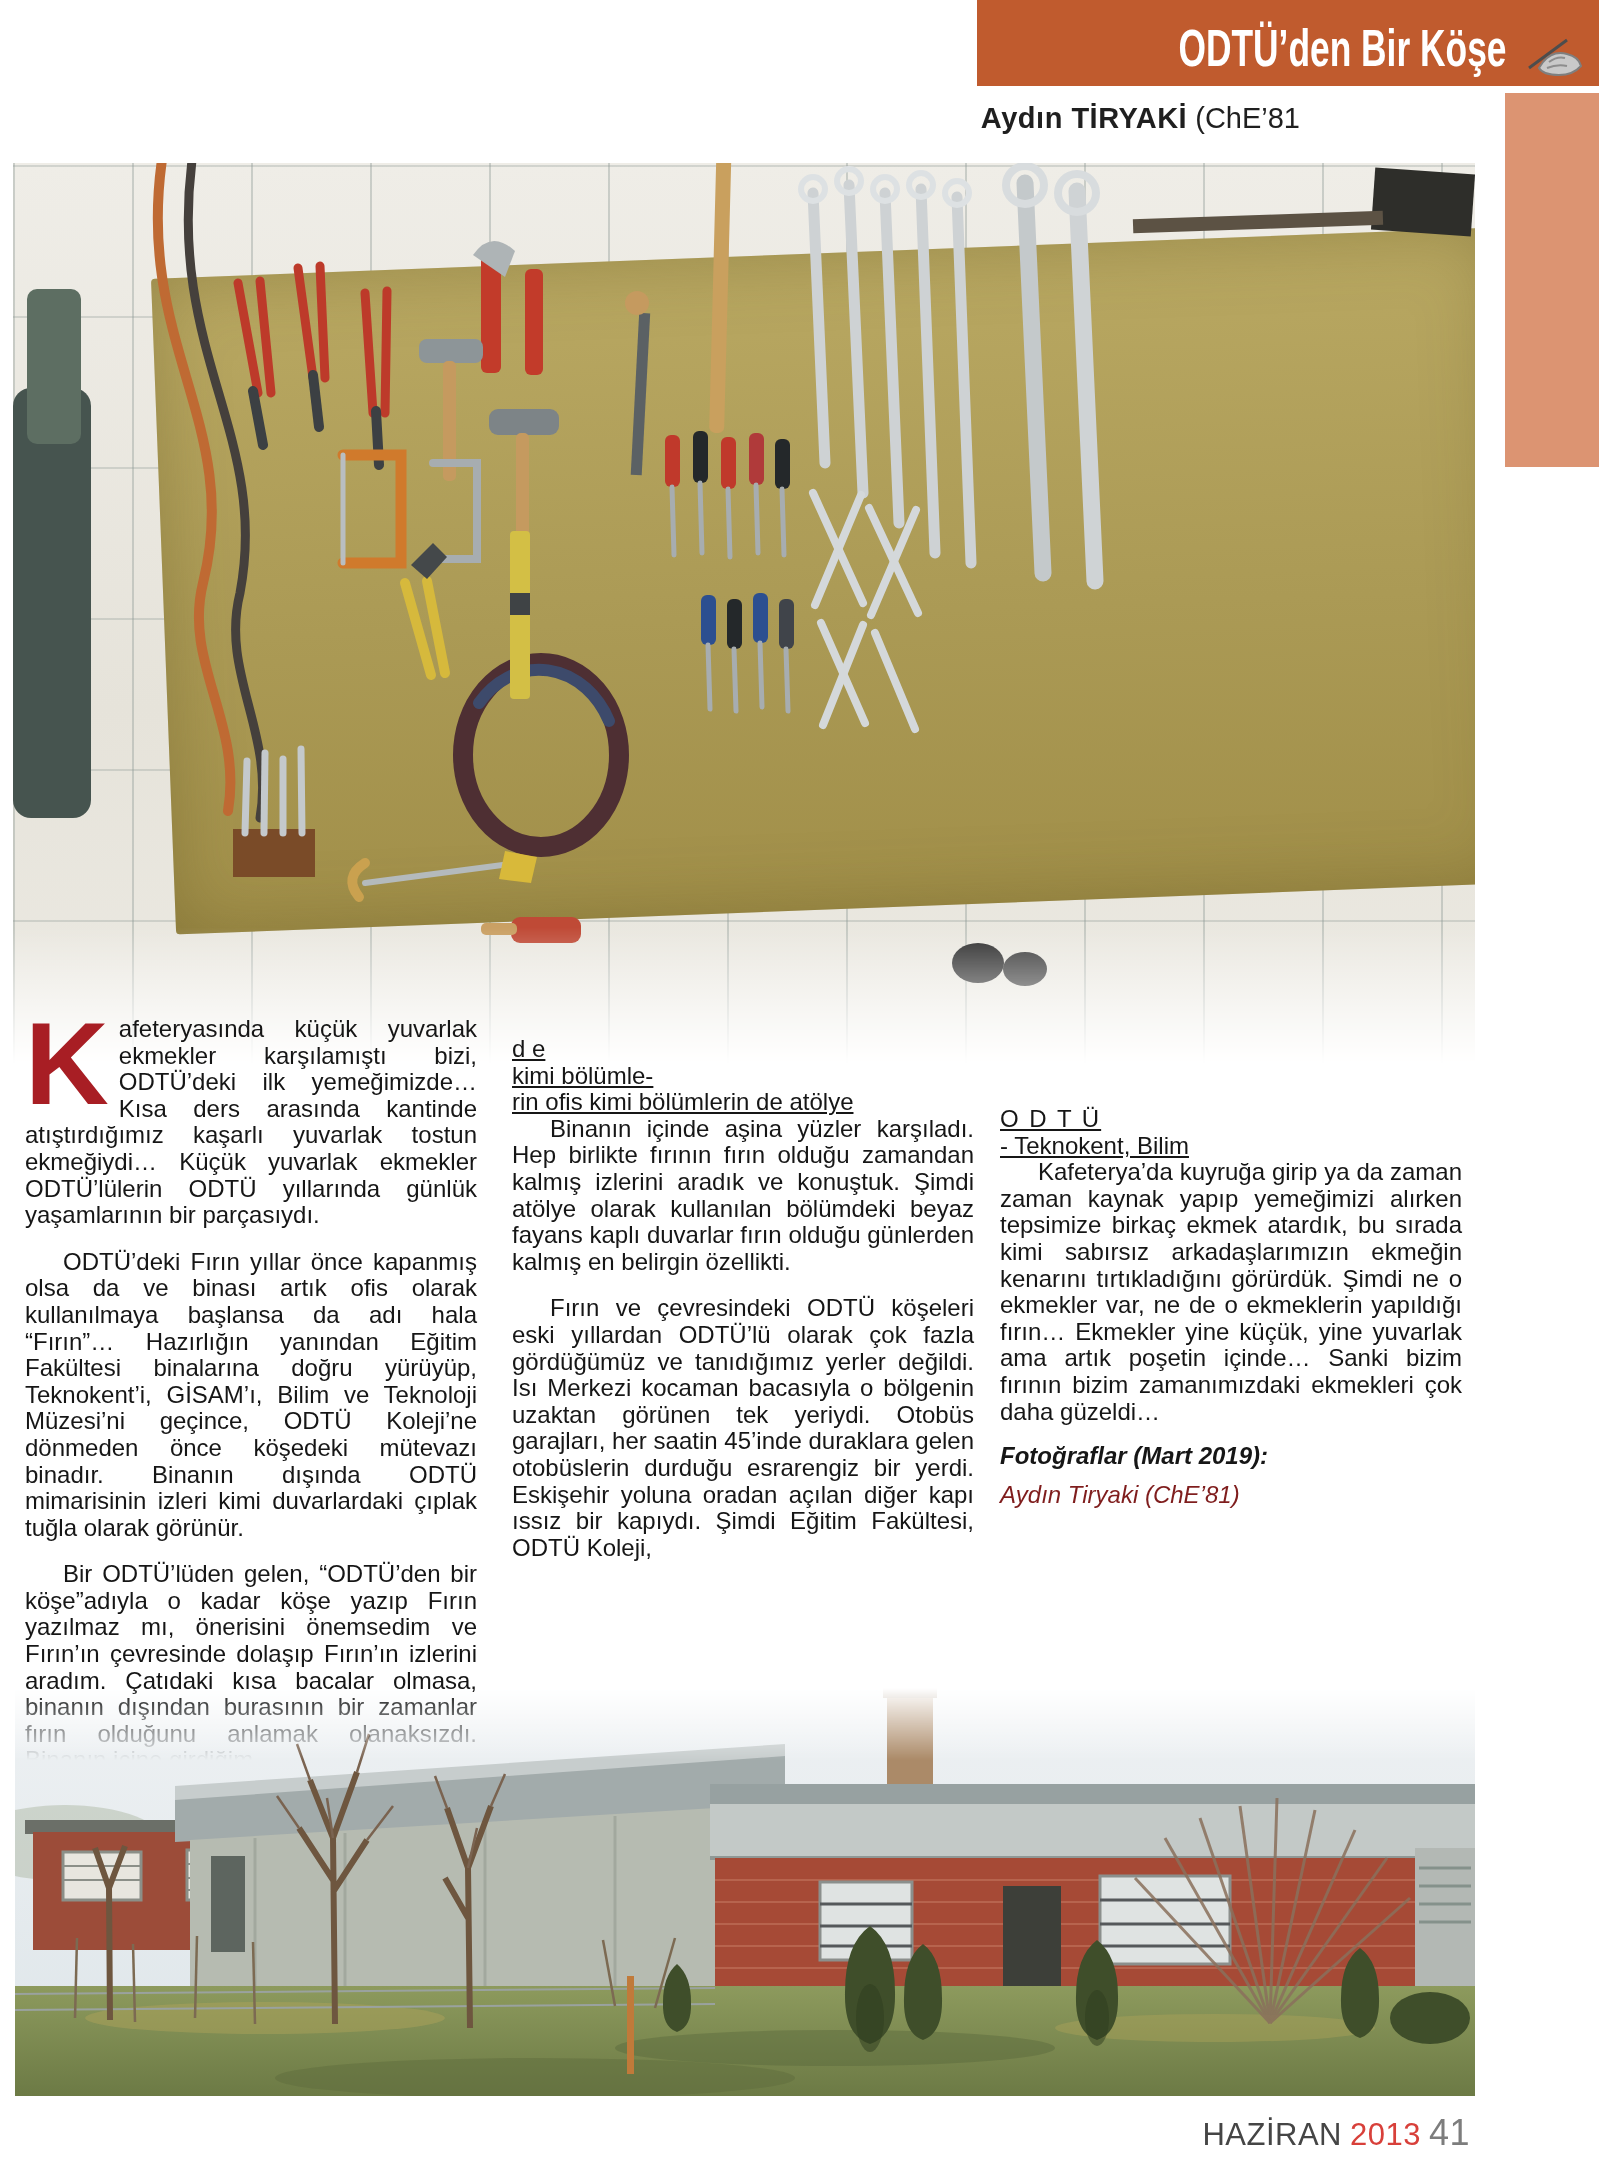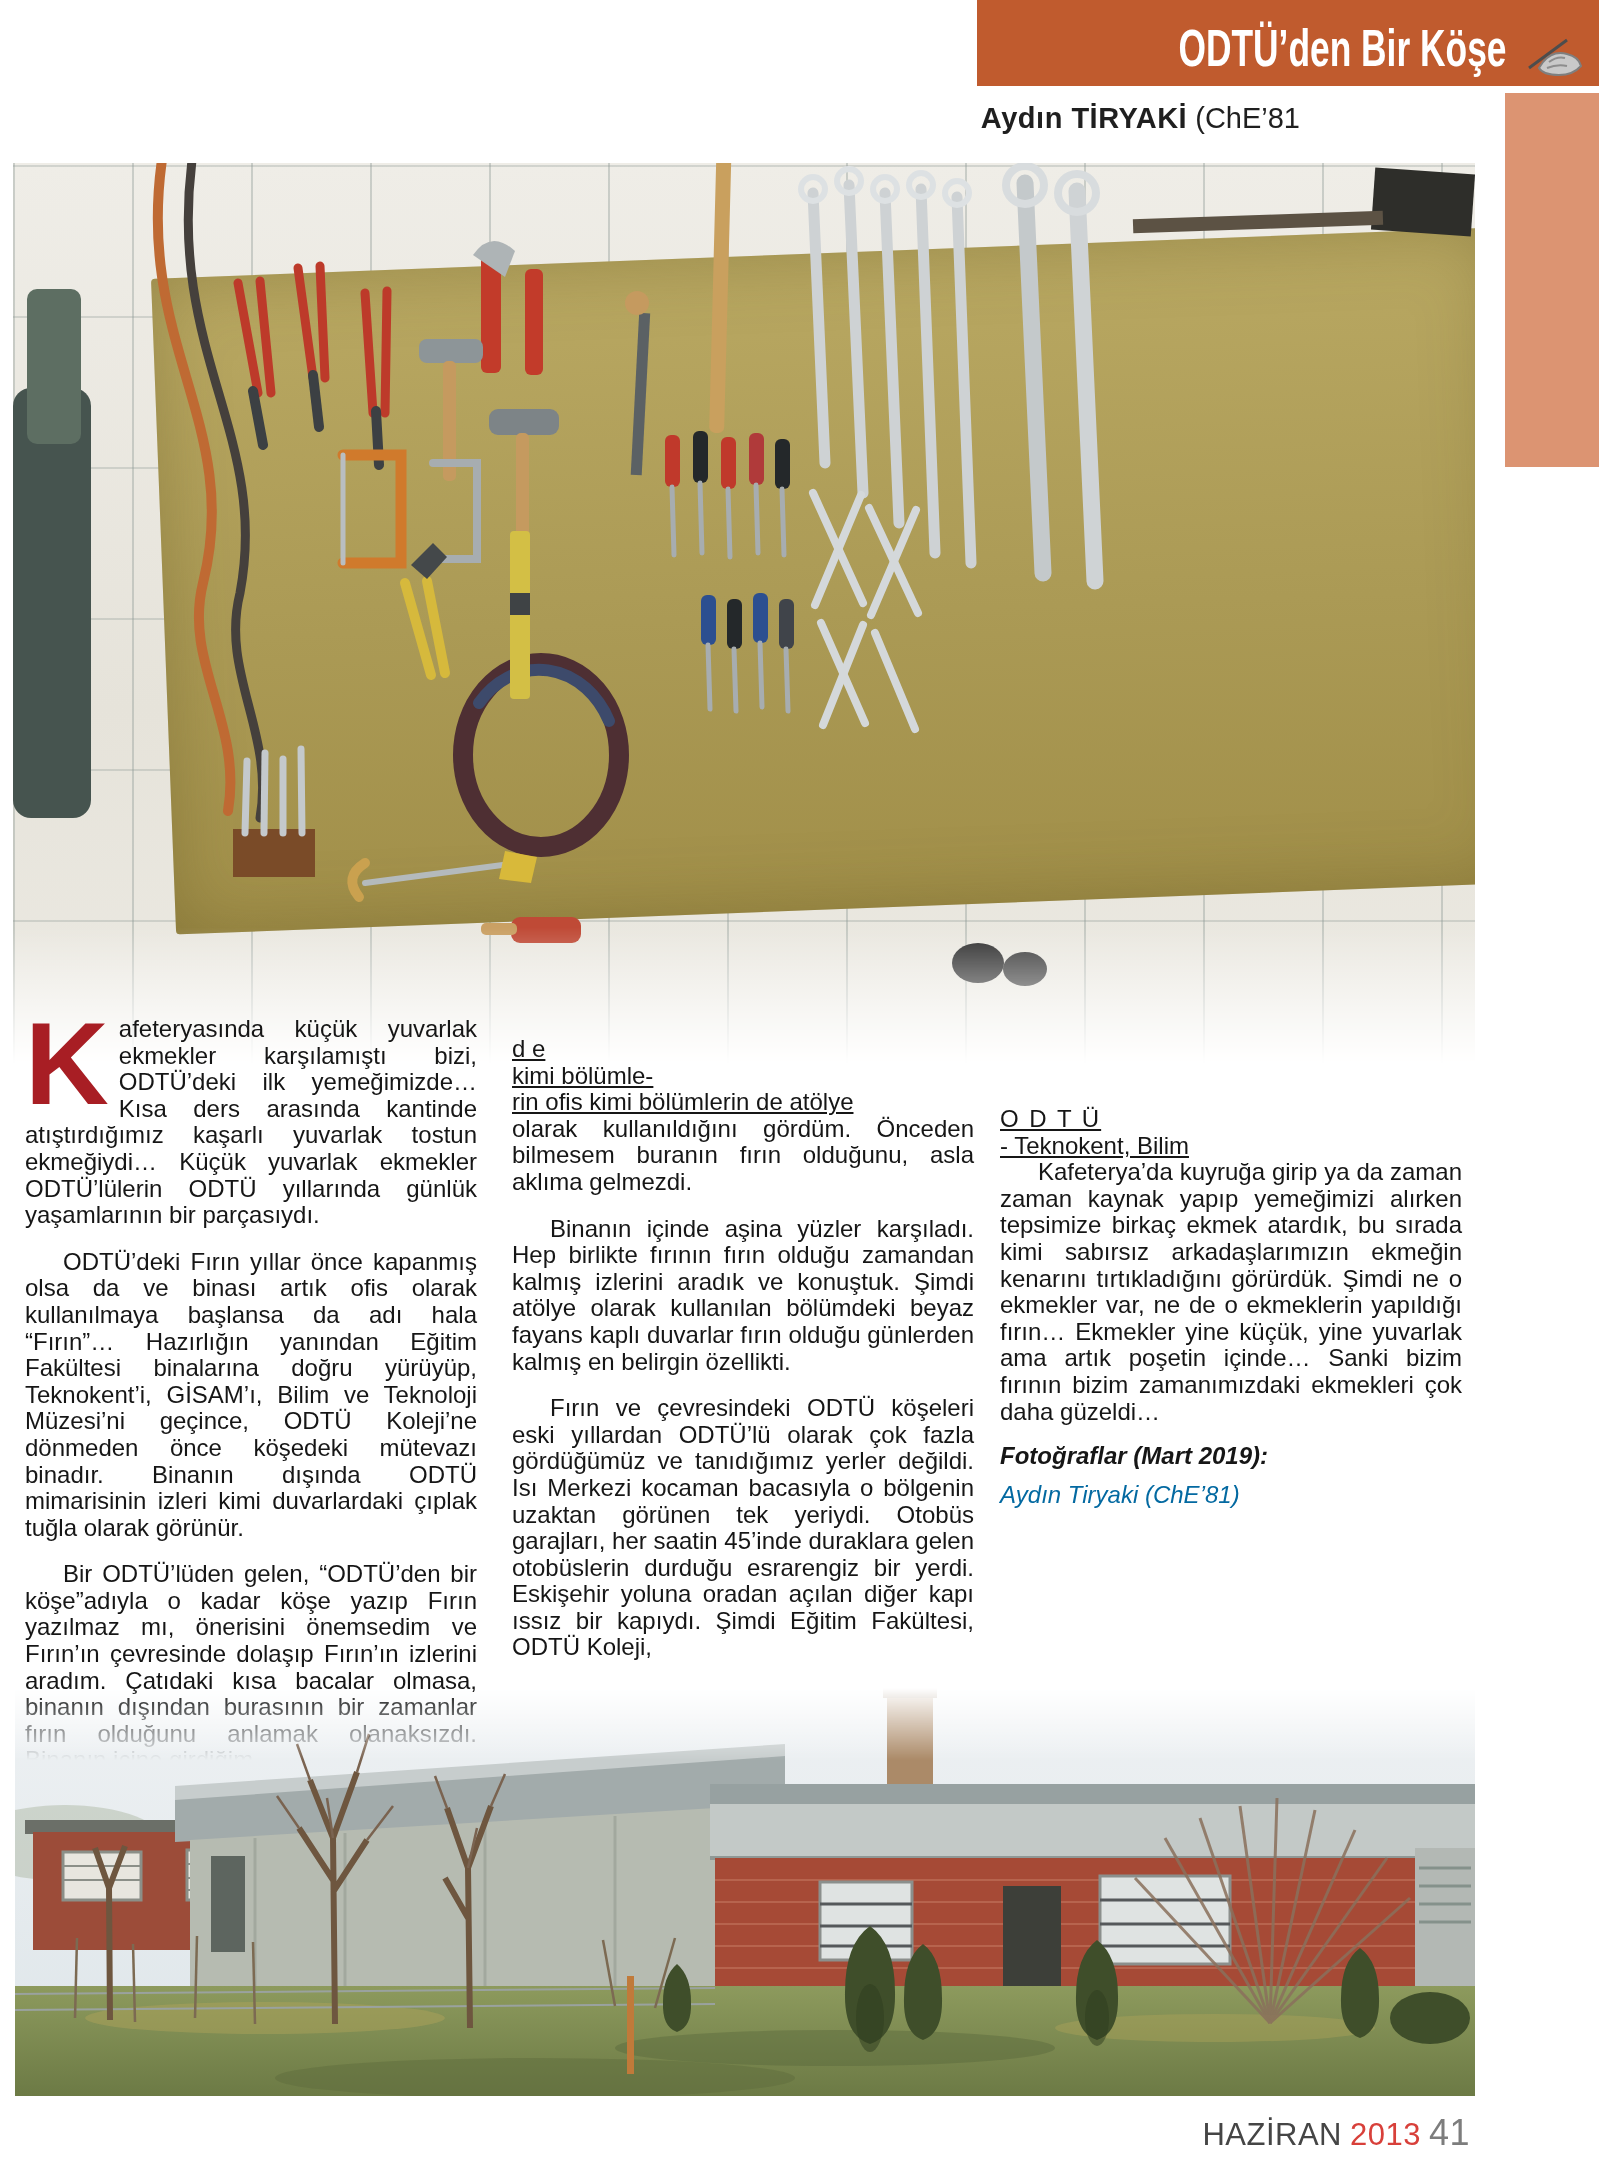--- a/index.html
+++ b/index.html
@@ -40,21 +40,21 @@
   .col2{left:512px;top:1036px;width:462px;}
   .col3{left:1000px;top:1106px;width:462px;}
   .col p{margin:0;}
   .col p + p{margin-top:20px;}
   .indent{text-indent:38px;}
   .lead{text-align:left;line-height:26.6px;text-decoration:underline;}
   .lead.spread{letter-spacing:2px;}
   .dropcap{float:left;font-size:116px;line-height:84px;height:84px;font-weight:bold;
            color:#a81e24;margin:6px 10px 0 0;}
   .credit-label{font-weight:bold;font-style:italic;margin-top:18px !important;}
-  .credit-name{font-style:italic;margin-top:12px !important;color:#0369a1;}
+  .credit-name{font-style:italic;margin-top:12px !important;color:#7f1d1d;}
 
   
   .photo-bottom{position:absolute;left:15px;top:1688px;width:1460px;height:408px;overflow:hidden;
      -webkit-mask-image:linear-gradient(180deg,transparent 0,#000 72px);
      mask-image:linear-gradient(180deg,transparent 0,#000 72px);}
 
   
   .footer{position:absolute;top:2112px;left:1000px;width:470px;text-align:right;
           font-size:31px;color:#454545;letter-spacing:.5px;}
   .footer .year{color:#d8403a;margin-left:8px;}
@@ -208,21 +208,20 @@
 <div class="col col1">
   <p><span class="dropcap">K</span><span>afeteryasında küçük yuvarlak ekmekler karşılamıştı bizi, ODTÜ’deki ilk yemeğimizde… Kısa ders arasında kantinde atıştırdığımız kaşarlı yuvarlak tostun ekmeğiydi… Küçük yuvarlak ekmekler ODTÜ’lülerin ODTÜ yıllarında günlük yaşamlarının bir parçasıydı.</span></p>
   <p class="indent">ODTÜ’deki Fırın yıllar önce kapanmış olsa da ve binası artık ofis olarak kullanılmaya başlansa da adı hala “Fırın”… Hazırlığın yanından Eğitim Fakültesi binalarına doğru yürüyüp, Teknokent’i, GİSAM’ı, Bilim ve Teknoloji Müzesi’ni geçince, ODTÜ Koleji’ne dönmeden önce köşedeki mütevazı binadır. Binanın dışında ODTÜ mimarisinin izleri kimi duvarlardaki çıplak tuğla olarak görünür.</p>
   <p class="indent">Bir ODTÜ’lüden gelen, “ODTÜ’den bir köşe”adıyla o kadar köşe yazıp Fırın yazılmaz mı, önerisini önemsedim ve Fırın’ın çevresinde dolaşıp Fırın’ın izlerini aradım. Çatıdaki kısa bacalar olmasa, binanın dışından burasının bir zamanlar fırın olduğunu anlamak olanaksızdı. Binanın içine girdiğim-</p>
 </div>
 
 <div class="col col2">
   <div class="lead">d e</div>
   <div class="lead">kimi bölümle-</div>
   <div class="lead">rin ofis kimi bölümlerin de atölye</div>
-  <p>olarak kullanıldığını gördüm. Önceden bilmesem buranın fırın olduğunu, asla aklıma gelmezdi.</p>
   <p class="indent">Binanın içinde aşina yüzler karşıladı. Hep birlikte fırının fırın olduğu zamandan kalmış izlerini aradık ve konuştuk. Şimdi atölye olarak kullanılan bölümdeki beyaz fayans kaplı duvarlar fırın olduğu günlerden kalmış en belirgin özellikti.</p>
   <p class="indent">Fırın ve çevresindeki ODTÜ köşeleri eski yıllardan ODTÜ’lü olarak çok fazla gördüğümüz ve tanıdığımız yerler değildi. Isı Merkezi kocaman bacasıyla o bölgenin uzaktan görünen tek yeriydi. Otobüs garajları, her saatin 45’inde duraklara gelen otobüslerin durduğu esrarengiz bir yerdi. Eskişehir yoluna oradan açılan diğer kapı ıssız bir kapıydı. Şimdi Eğitim Fakültesi, ODTÜ Koleji,</p>
 </div>
 
 <div class="col col3">
   <div class="lead spread">O D T Ü</div>
   <div class="lead">-  Teknokent,  Bilim</div>
   <p class="indent">Kafeterya’da kuyruğa girip ya da zaman zaman kaynak yapıp yemeğimizi alırken tepsimize birkaç ekmek atardık, bu sırada kimi sabırsız arkadaşlarımızın ekmeğin kenarını tırtıkladığını görürdük. Şimdi ne o ekmekler var, ne de o ekmeklerin yapıldığı fırın… Ekmekler yine küçük, yine yuvarlak ama artık poşetin içinde… Sanki bizim fırının bizim zamanımızdaki ekmekleri çok daha güzeldi…</p>
   <p class="credit-label">Fotoğraflar (Mart 2019):</p>
   <p class="credit-name">Aydın Tiryaki (ChE’81)</p>

